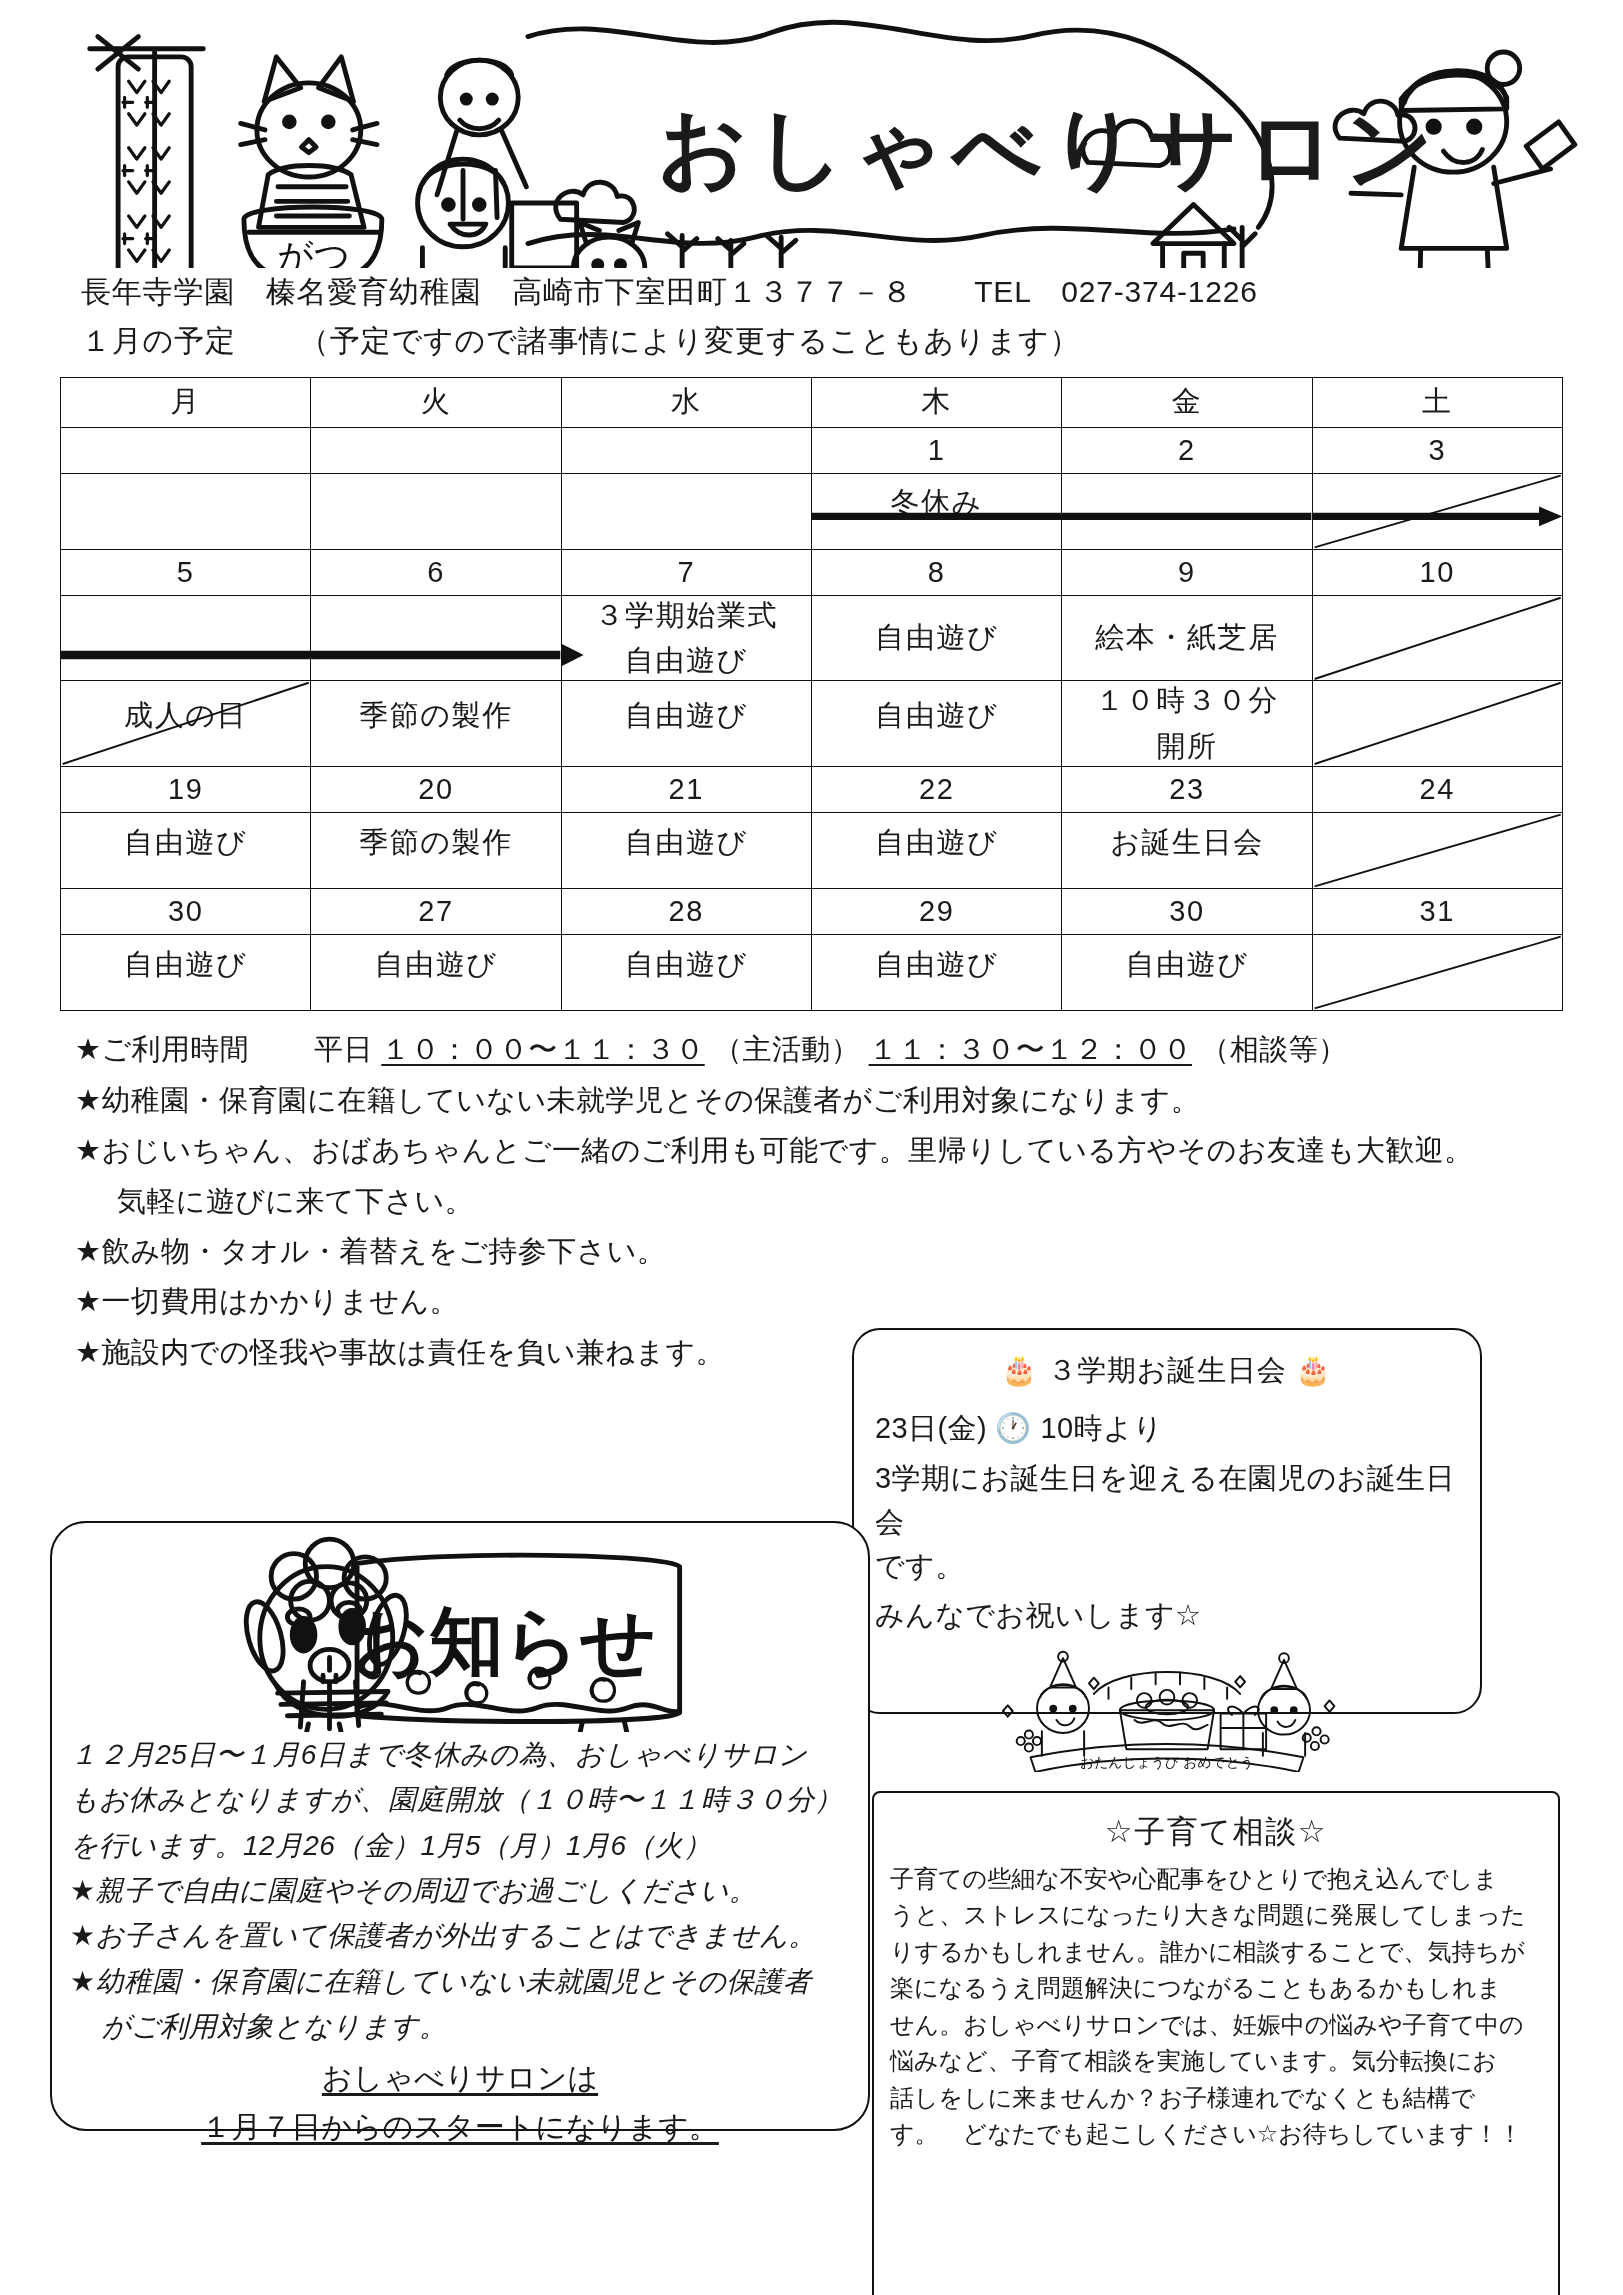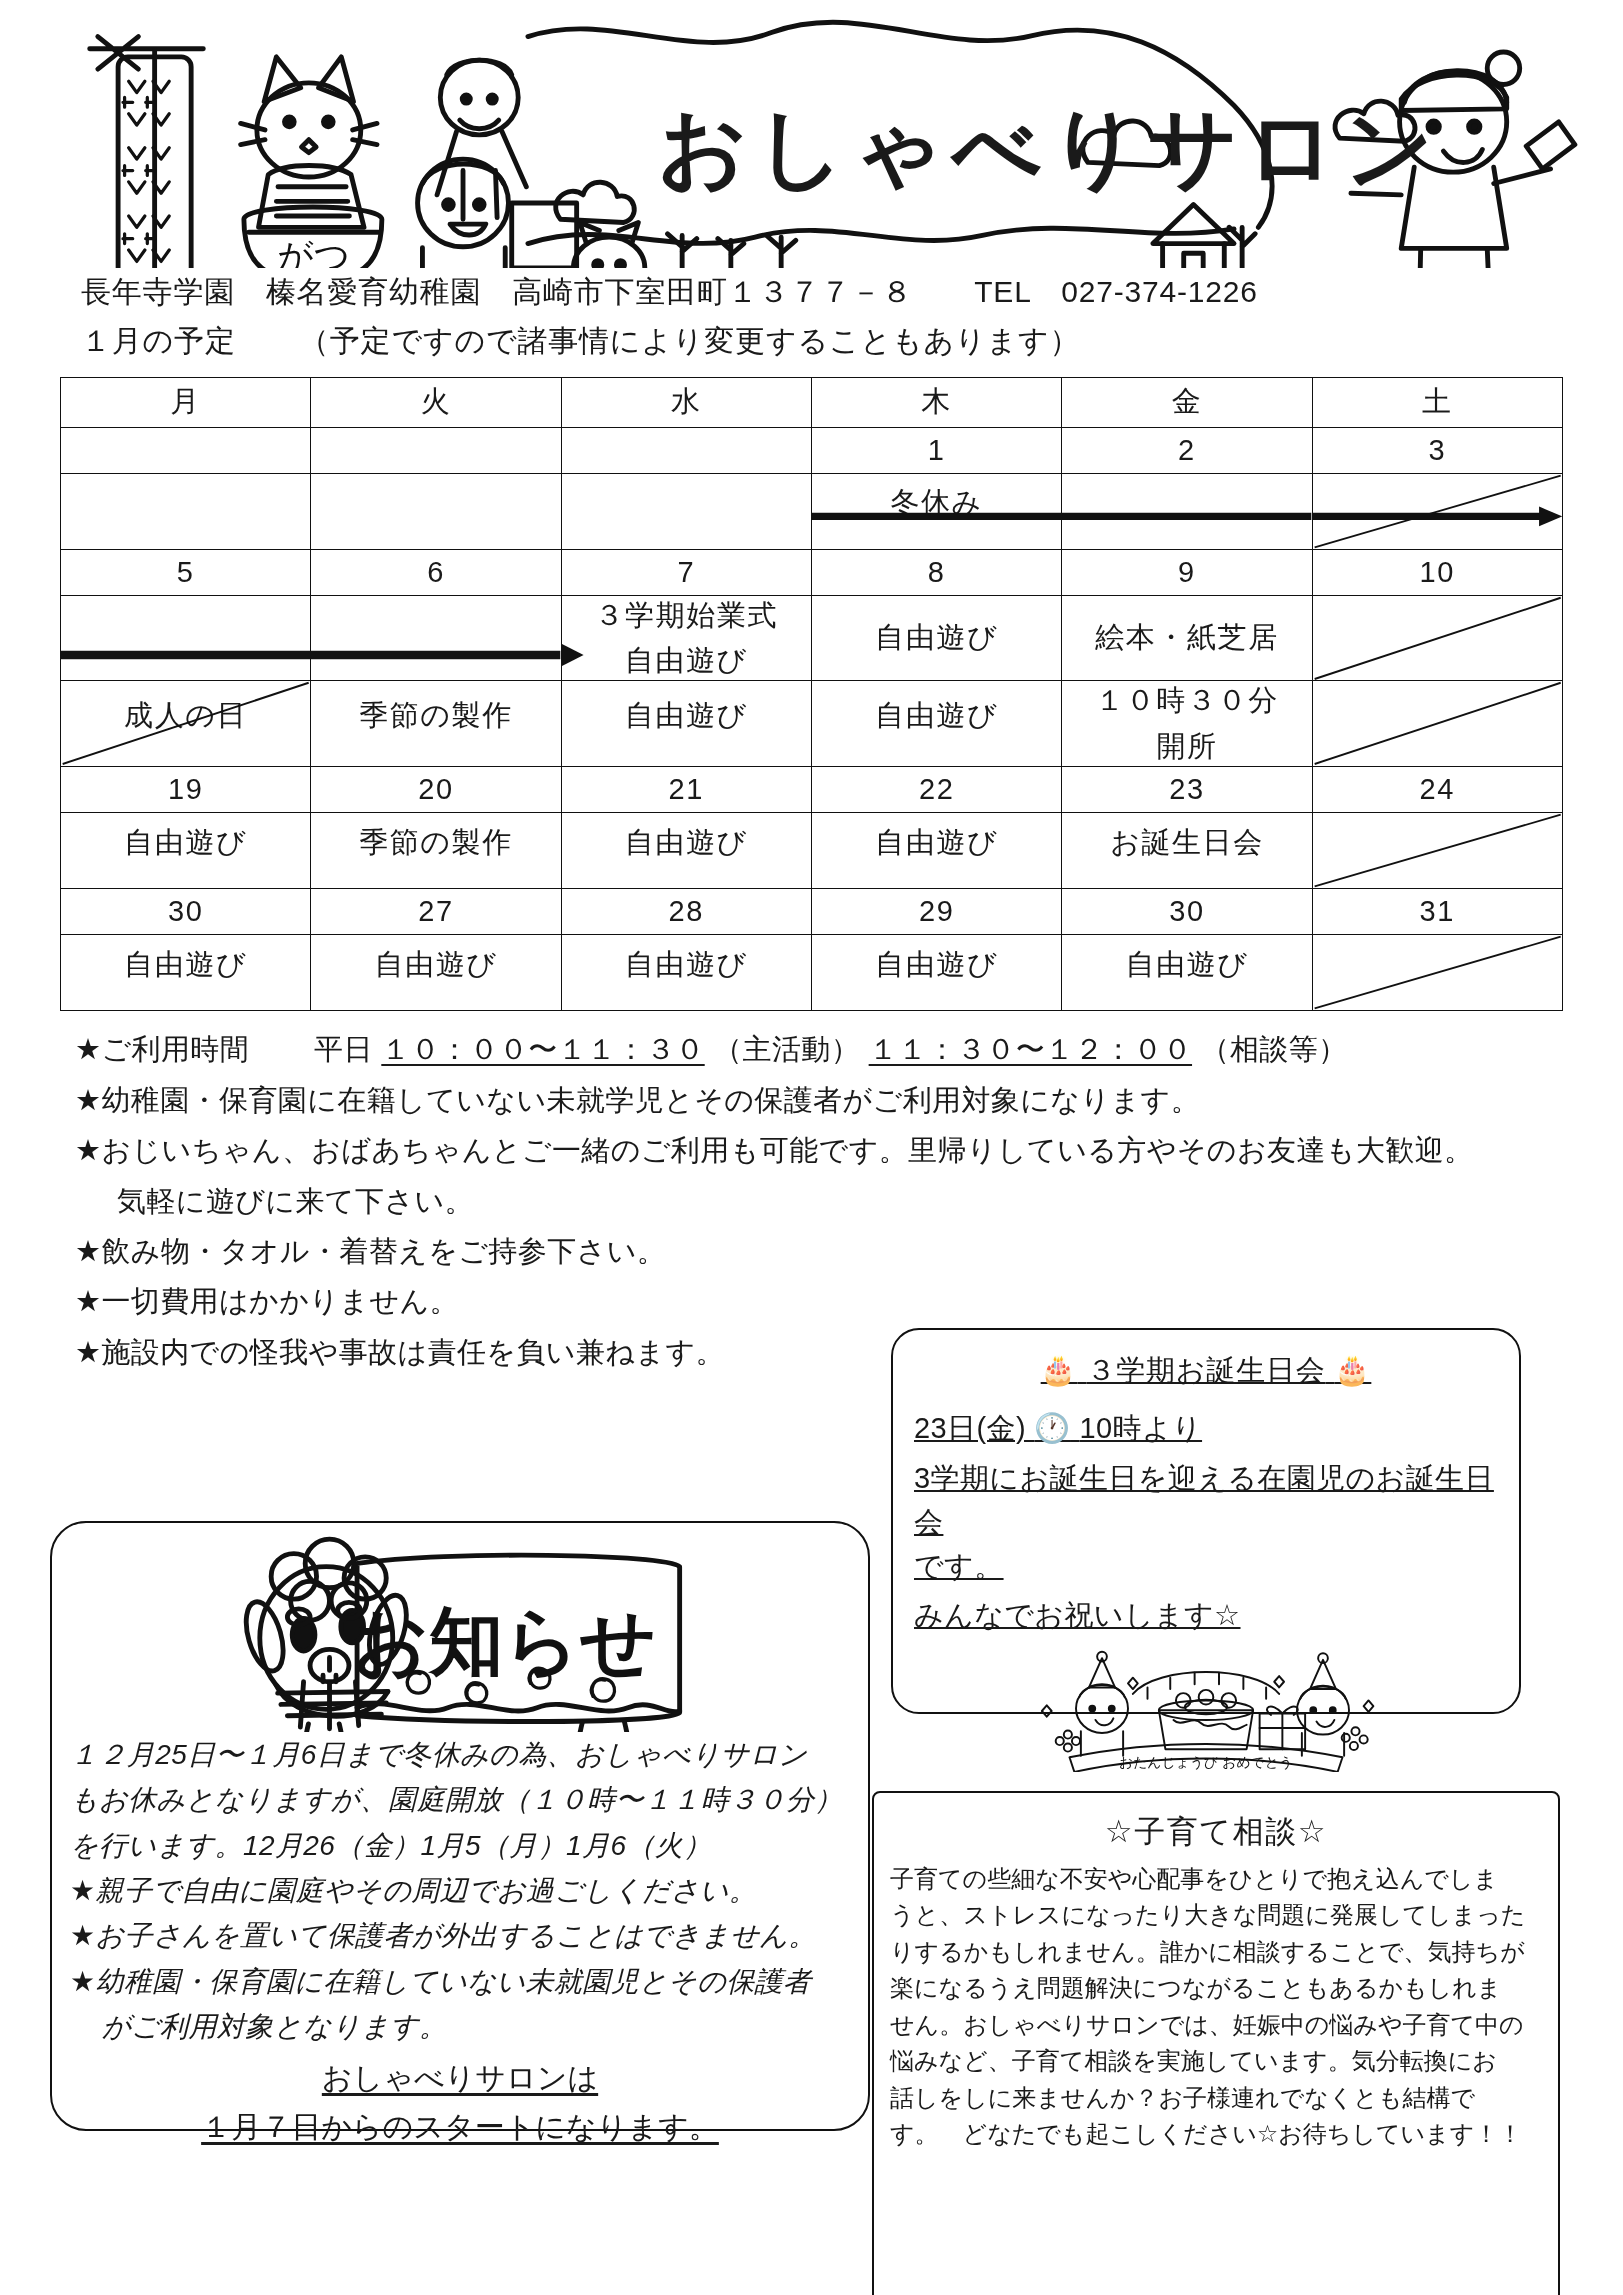--- a/index.html
+++ b/index.html
@@ -60,21 +60,21 @@
   .sp{display:inline-block;width:24px;}
 
   
   .rbox{
     position:absolute;
     border:2.4px solid #111;
     border-radius:28px;
     box-sizing:border-box;
     background:#fff;
   }
-  .box-birthday{left:891px;top:1328px;width:630px;height:386px;text-decoration:underline;}
+  .box-birthday{left:852px;top:1328px;width:630px;height:386px;}
   .box-oshirase{left:50px;top:1521px;width:820px;height:610px;border-radius:36px;}
   .box-soudan{left:872px;top:1791px;width:688px;height:555px;border-radius:8px;}
 
   .bx-title{text-align:center;font-size:29px;letter-spacing:0.8px;margin-top:21px;}
   .bx-line{font-size:29px;letter-spacing:0.4px;line-height:1.52;margin:0 0 0 21px;}
   .emoji{font-family:"DejaVu Sans",sans-serif;}
 
   .soudan-title{text-align:center;font-size:31px;letter-spacing:1.6px;margin-top:18px;}
   .soudan-body{font-size:24px;line-height:1.52;letter-spacing:0px;margin:8px 16px 0 16px;}
   .soudan-body div{white-space:nowrap;}

